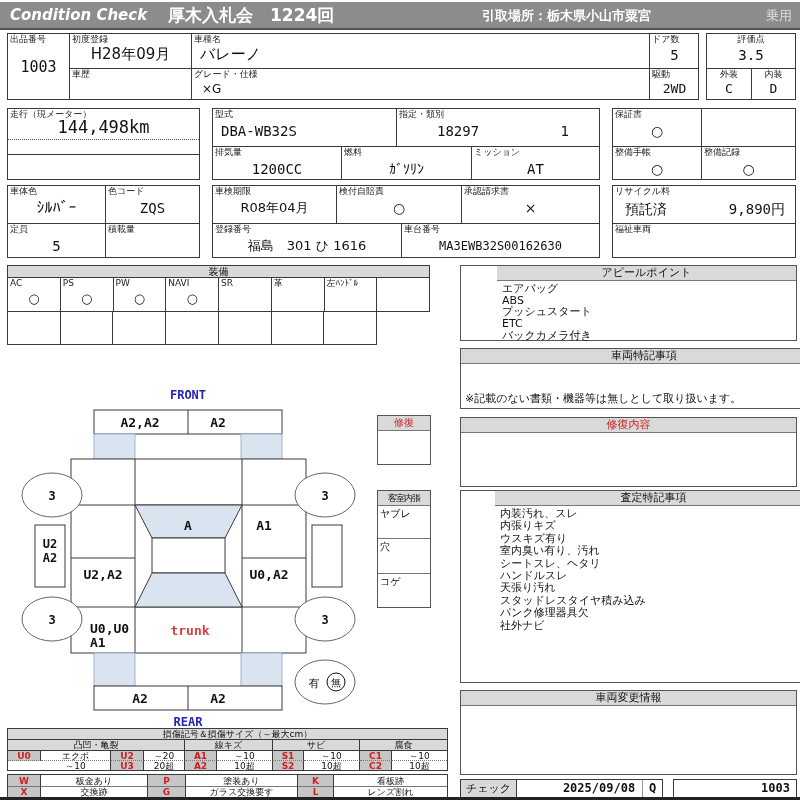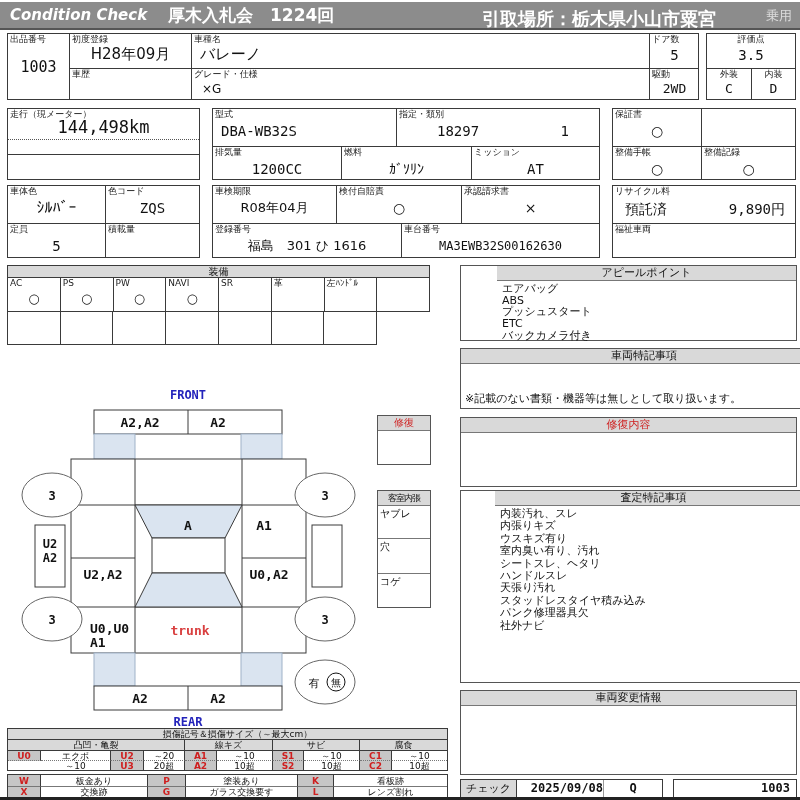--- a/index.html
+++ b/index.html
@@ -26,21 +26,21 @@
   svg text{font-family:"DejaVu Sans Mono","Liberation Mono",monospace;}
 </style>
 </head>
 <body>
 
 <div id="screen">
 
   <div class="topbar">
     <span class="abs" style="left:10px;top:4px;font-size:15px;font-weight:bold;font-style:italic;color:#fff;">Condition  Check</span>
     <span class="abs" style="left:168px;top:2px;font-size:17px;font-weight:bold;color:#fff;">厚木入札会　1224回</span>
-    <span class="abs" style="left:482px;top:5px;font-size:18px;font-weight:bold;color:#fff;">引取場所：栃木県小山市粟宮</span>
+    <span class="abs" style="left:482px;top:5px;font-size:13px;font-weight:bold;color:#fff;">引取場所：栃木県小山市粟宮</span>
     <span class="abs" style="right:8px;top:5px;font-size:13px;color:#dcdcdc;">乗用</span>
   </div>
 
   <div class="bx" style="left:7px;top:33px;width:692px;height:67px;">
     <div class="cell" style="left:0;top:0;width:61px;height:65px;">
       <span class="lb">出品番号</span>
       <div class="val mono" style="top:24px;font-size:15px;">1003</div>
     </div>
     <div class="cell bl" style="left:61px;top:0;width:122px;height:34px;">
       <span class="lb">初度登録</span>
@@ -337,21 +337,21 @@
     </div>
   </div>
 
   <div class="panel" style="left:460px;top:690px;width:337px;height:85px;">
     <div class="ph">車両変更情報</div>
   </div>
 
   <div class="cell" style="left:460px;top:779px;width:57px;height:19px;background:#d9d9d9;border:1px solid #3a3a3a;
        font-size:11px;line-height:17px;text-align:center;">チェック</div>
   <div class="cell" style="left:517px;top:779px;width:146px;height:19px;border:1px solid #3a3a3a;border-left:none;display:flex;">
-    <div class="mono" style="width:86px;border-right:1px solid #999;text-align:right;font-size:12px;line-height:17px;font-weight:bold;">2025/09/08</div>
+    <div class="mono" style="width:86px;border-right:1px solid #999;text-align:center;font-size:12px;line-height:17px;font-weight:bold;padding-left:39px;">2025/09/08</div>
     <div class="mono" style="flex:1;text-align:center;font-size:12px;line-height:17px;font-weight:bold;">Q</div>
   </div>
   <div class="cell mono" style="left:673px;top:779px;width:124px;height:19px;border:1px solid #3a3a3a;text-align:right;
        font-size:12px;line-height:17px;font-weight:bold;padding-right:6px;">1003</div>
 
   <div class="bx" style="left:7px;top:728px;width:441px;height:43px;border:1px solid #3a3a3a;">
     <div class="lgd gray" style="left:0;top:0;width:439px;height:11px;border-right:none;border-bottom:1px solid #3a3a3a;background:#d9d9d9;padding-left:20px;">損傷記号＆損傷サイズ（～最大cm）</div>
 
     <div class="lgd gray" style="left:0;top:11px;width:177px;height:11px;background:#d9d9d9;border-bottom:1px solid #3a3a3a;">凸凹・亀裂</div>
     <div class="lgd gray" style="left:177px;top:11px;width:88px;height:11px;background:#d9d9d9;border-bottom:1px solid #3a3a3a;">線キズ</div>

